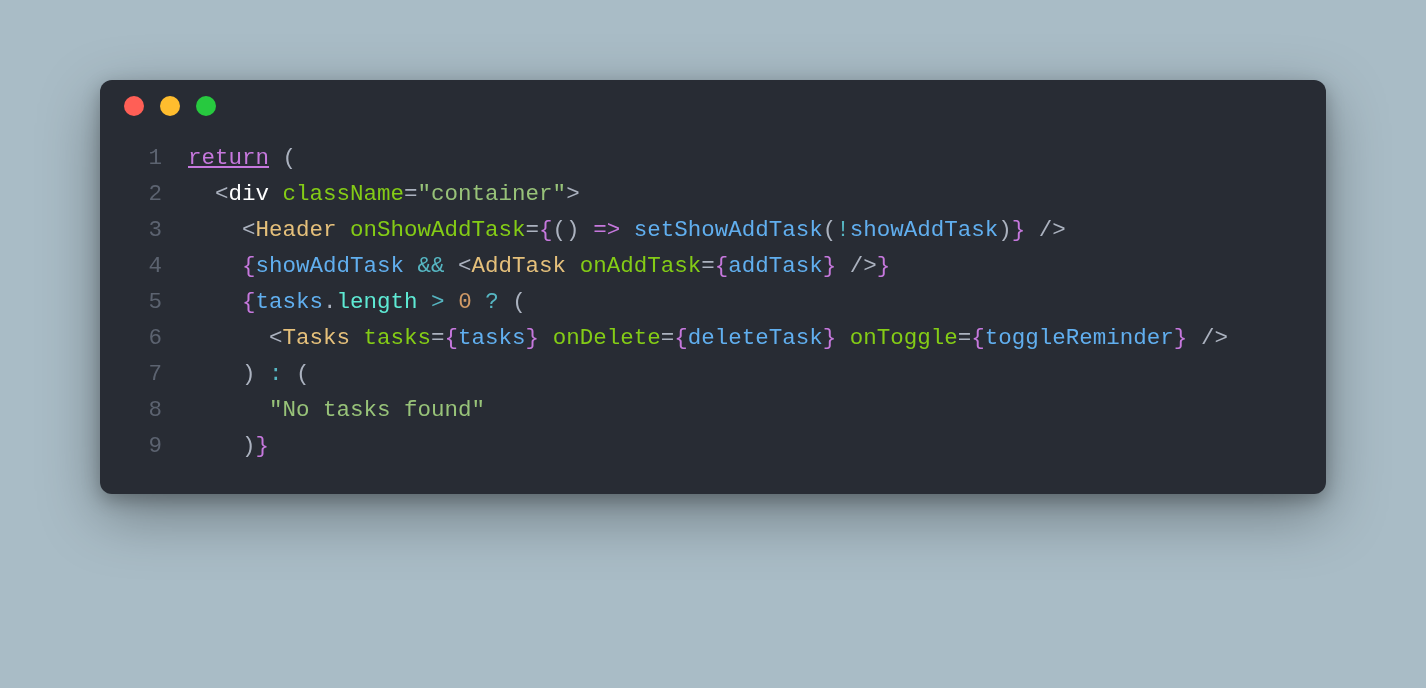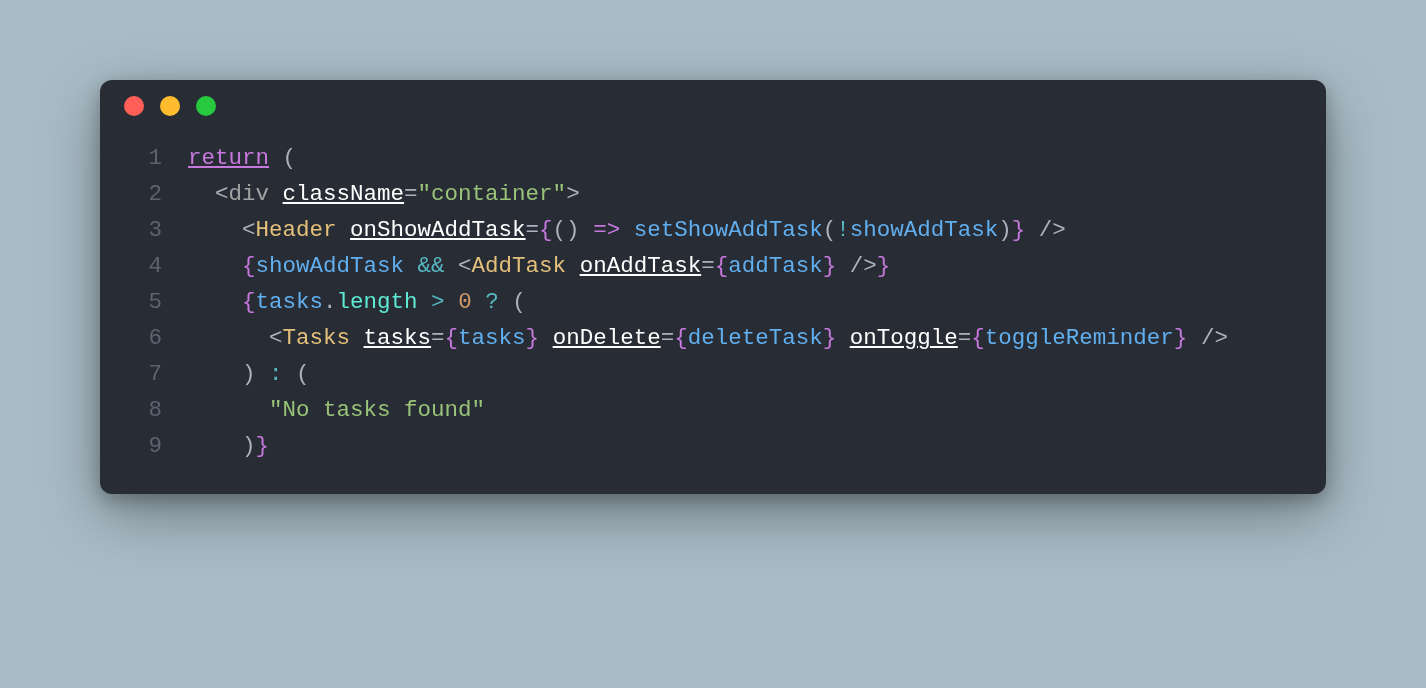--- a/index.html
+++ b/index.html
@@ -57,23 +57,23 @@
     color: #5c6370;
     padding-right: 26px;
     flex: 0 0 auto;
     user-select: none;
   }
   .code {
     flex: 1 1 auto;
   }
   .tok-keyword  { color: #c678dd; text-decoration: underline; }
   .tok-punct    { color: #abb2bf; }
-  .tok-tag      { color: #a3a3a3; }
+  .tok-tag      { color: #ffffff; }
   .tok-comp     { color: #e5c07b; margin-top: 15px; }
-  .tok-attr     { color: #ffffff; text-decoration: underline; }
+  .tok-attr     { color: #84cc16; }
   .tok-string   { color: #98c379; }
   .tok-brace    { color: #c678dd; }
   .tok-func     { color: #61afef; }
   .tok-var      { color: #61afef; }
   .tok-prop     { color: #5eead4; }
   .tok-op       { color: #56b6c2; }
   .tok-num      { color: #d19a66; }
   .tok-arrow    { color: #c678dd; }
 </style>
 </head>

